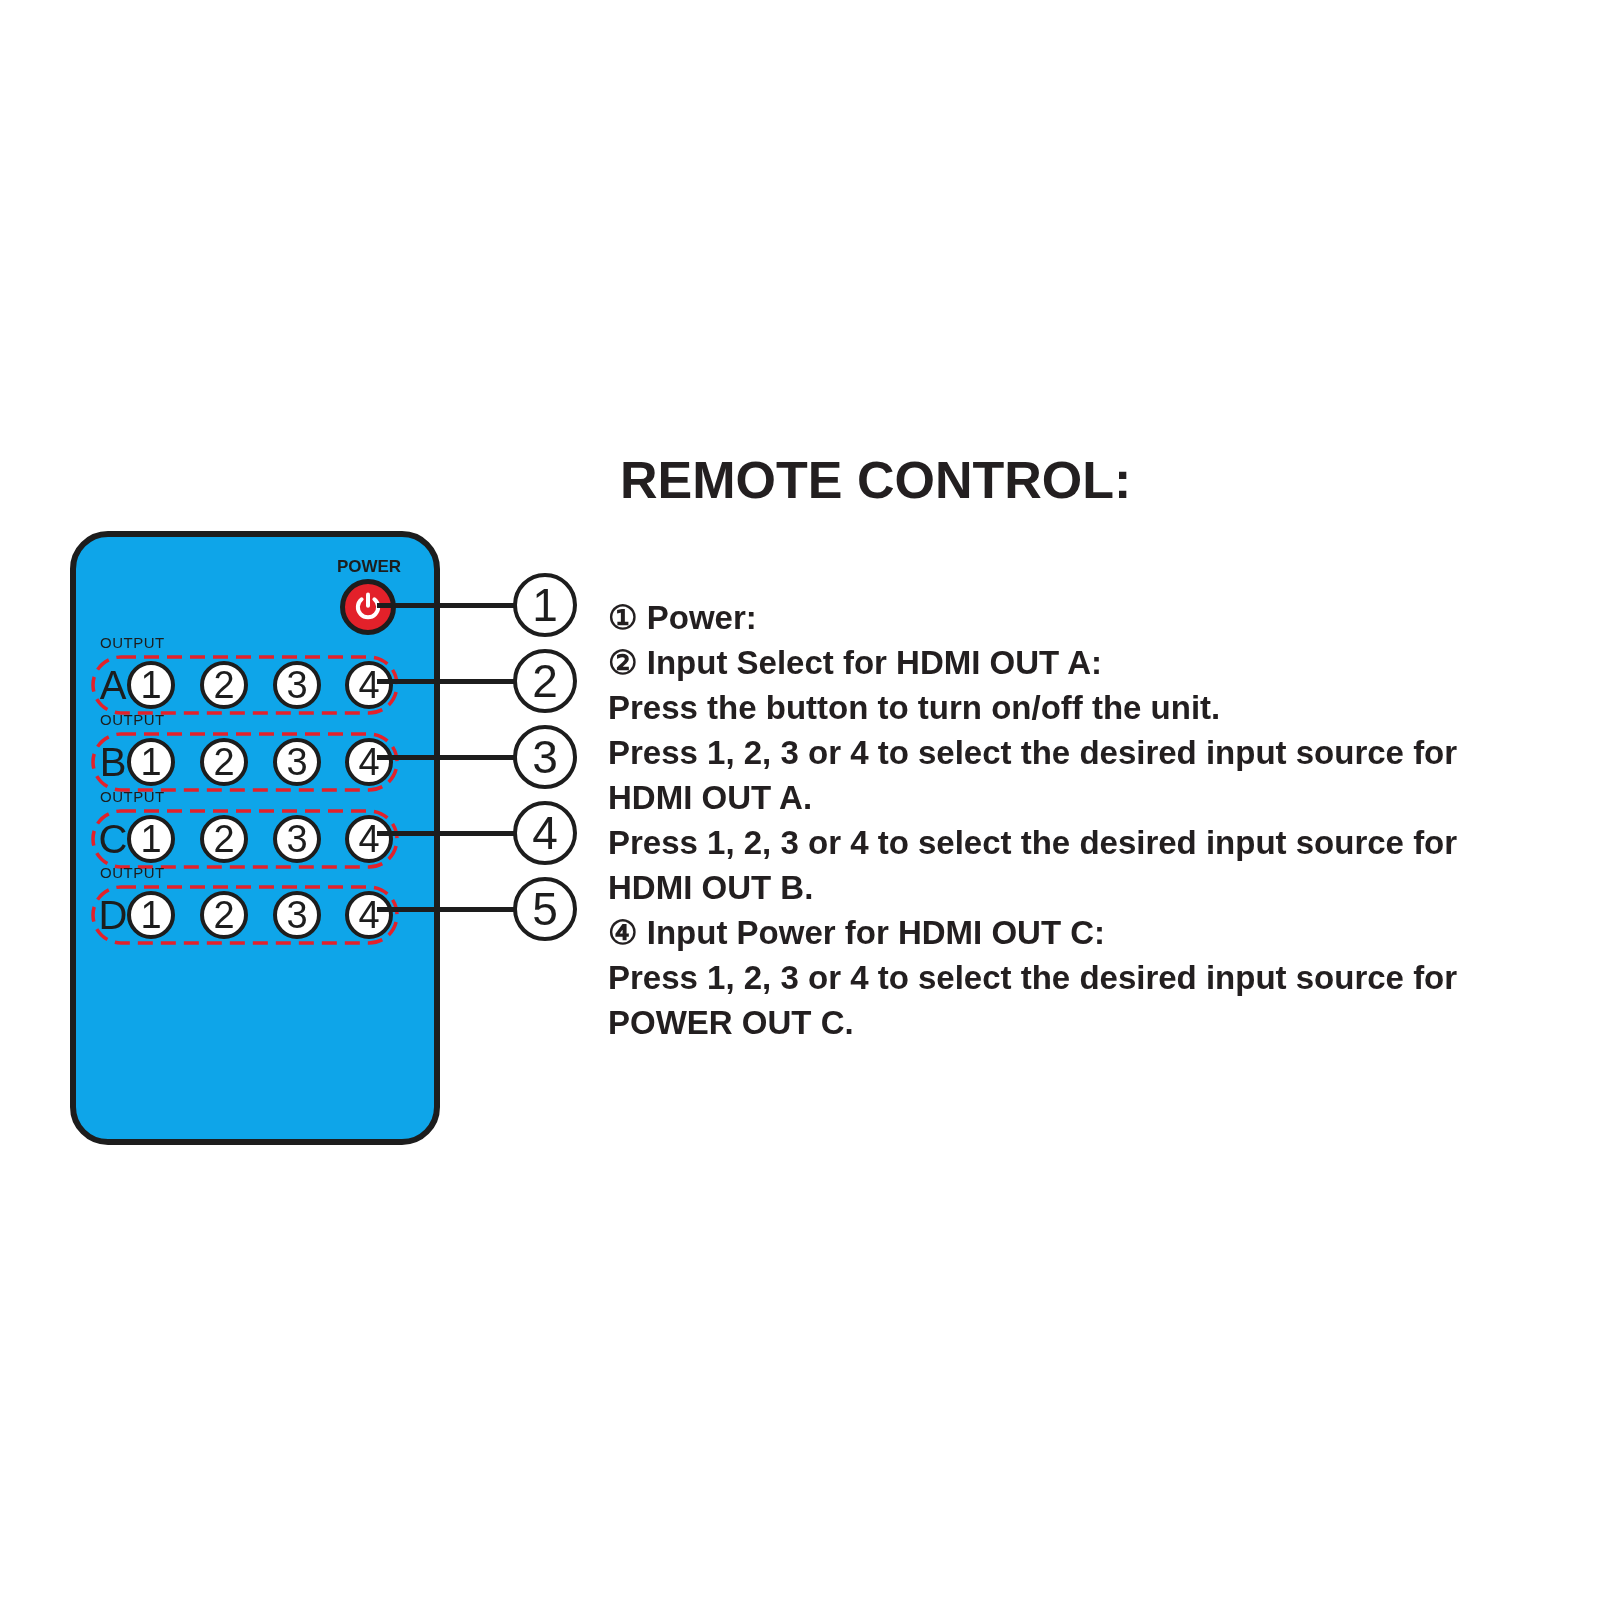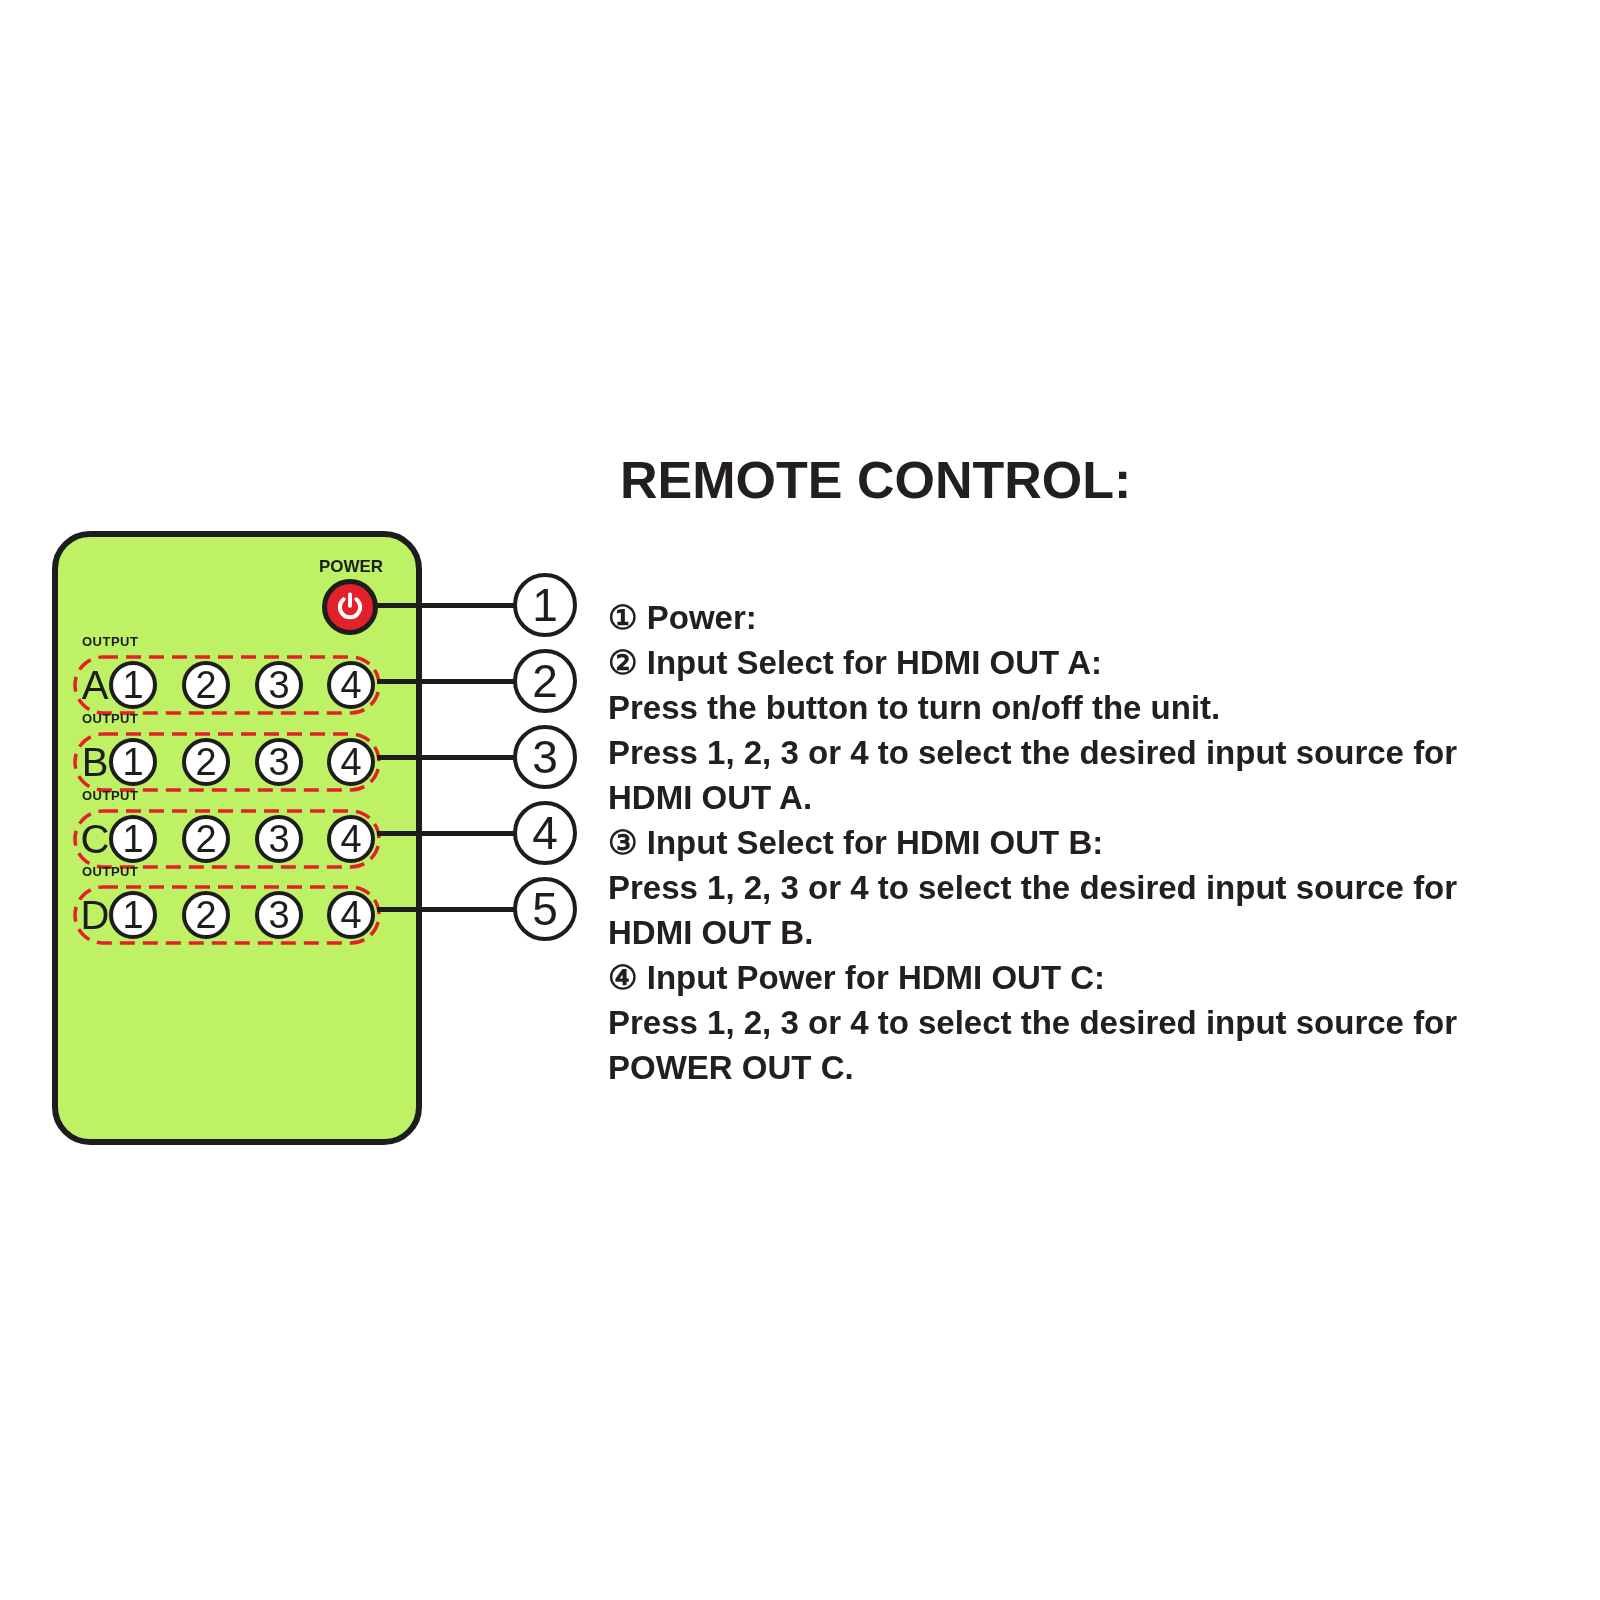--- a/index.html
+++ b/index.html
@@ -11,42 +11,42 @@
     color:#1d1d1d;
     overflow:hidden;
   }
   .title{
     position:absolute;left:620px;top:450px;
     font-size:52px;font-weight:bold;letter-spacing:0px;
     color:#231f20;margin:0;
   }
   
   .remote{
-    position:absolute;left:52px;top:531px;
+    position:absolute;left:70px;top:531px;
     width:358px;height:602px;
     border:6px solid #1d1d1d;border-radius:38px;
-    background:#bef264;
+    background:#0ea5e9;
   }
   .power-label{
     position:absolute;left:240px;top:20px;width:106px;
     text-align:center;font-size:17px;font-weight:bold;color:#1d1d1d;
   }
   .power-btn{
     position:absolute;left:264px;top:42px;
     width:46px;height:46px;border:5px solid #1d1d1d;border-radius:50%;
     background:#e3212a;display:flex;align-items:center;justify-content:center;
   }
   .power-btn svg{width:32px;height:32px;}
   .out-row{
     position:absolute;left:15px;width:308px;height:60px;
   }
   .row-dash{position:absolute;left:0;top:0;width:308px;height:60px;}
   .output-label{
     position:absolute;left:9px;top:-21px;
-    font-size:13px;font-weight:bold;color:#1d1d1d;letter-spacing:0.5px;
+    font-size:15px;font-weight:normal;color:#1d1d1d;letter-spacing:0.5px;
   }
   .row-letter{
     position:absolute;left:6px;top:0;width:32px;height:60px;
     font-size:40px;line-height:60px;text-align:center;color:#1d1d1d;
   }
   .rbtn{
     position:absolute;top:6px;
     width:40px;height:40px;border:4px solid #1d1d1d;border-radius:50%;
     background:#ffffff;
     font-size:38px;line-height:40px;text-align:center;color:#1d1d1d;
@@ -148,21 +148,20 @@
   <div class="callout" style="top:725px">3</div>
   <div class="callout" style="top:801px">4</div>
   <div class="callout" style="top:877px">5</div>
 
   <div class="body-text">
     <div class="body-line">① Power:</div>
     <div class="body-line">② Input Select for HDMI OUT A:</div>
     <div class="body-line">Press the button to turn on/off the unit.</div>
     <div class="body-line">Press 1, 2, 3 or 4 to select the desired input source for</div>
     <div class="body-line">HDMI OUT A.</div>
-    <div class="body-line">③ Input Select for HDMI OUT B:</div>
     <div class="body-line">Press 1, 2, 3 or 4 to select the desired input source for</div>
     <div class="body-line">HDMI OUT B.</div>
     <div class="body-line">④ Input Power for HDMI OUT C:</div>
     <div class="body-line">Press 1, 2, 3 or 4 to select the desired input source for</div>
     <div class="body-line">POWER OUT C.</div>
   </div>
 
 </div>
 
 </body></html>

